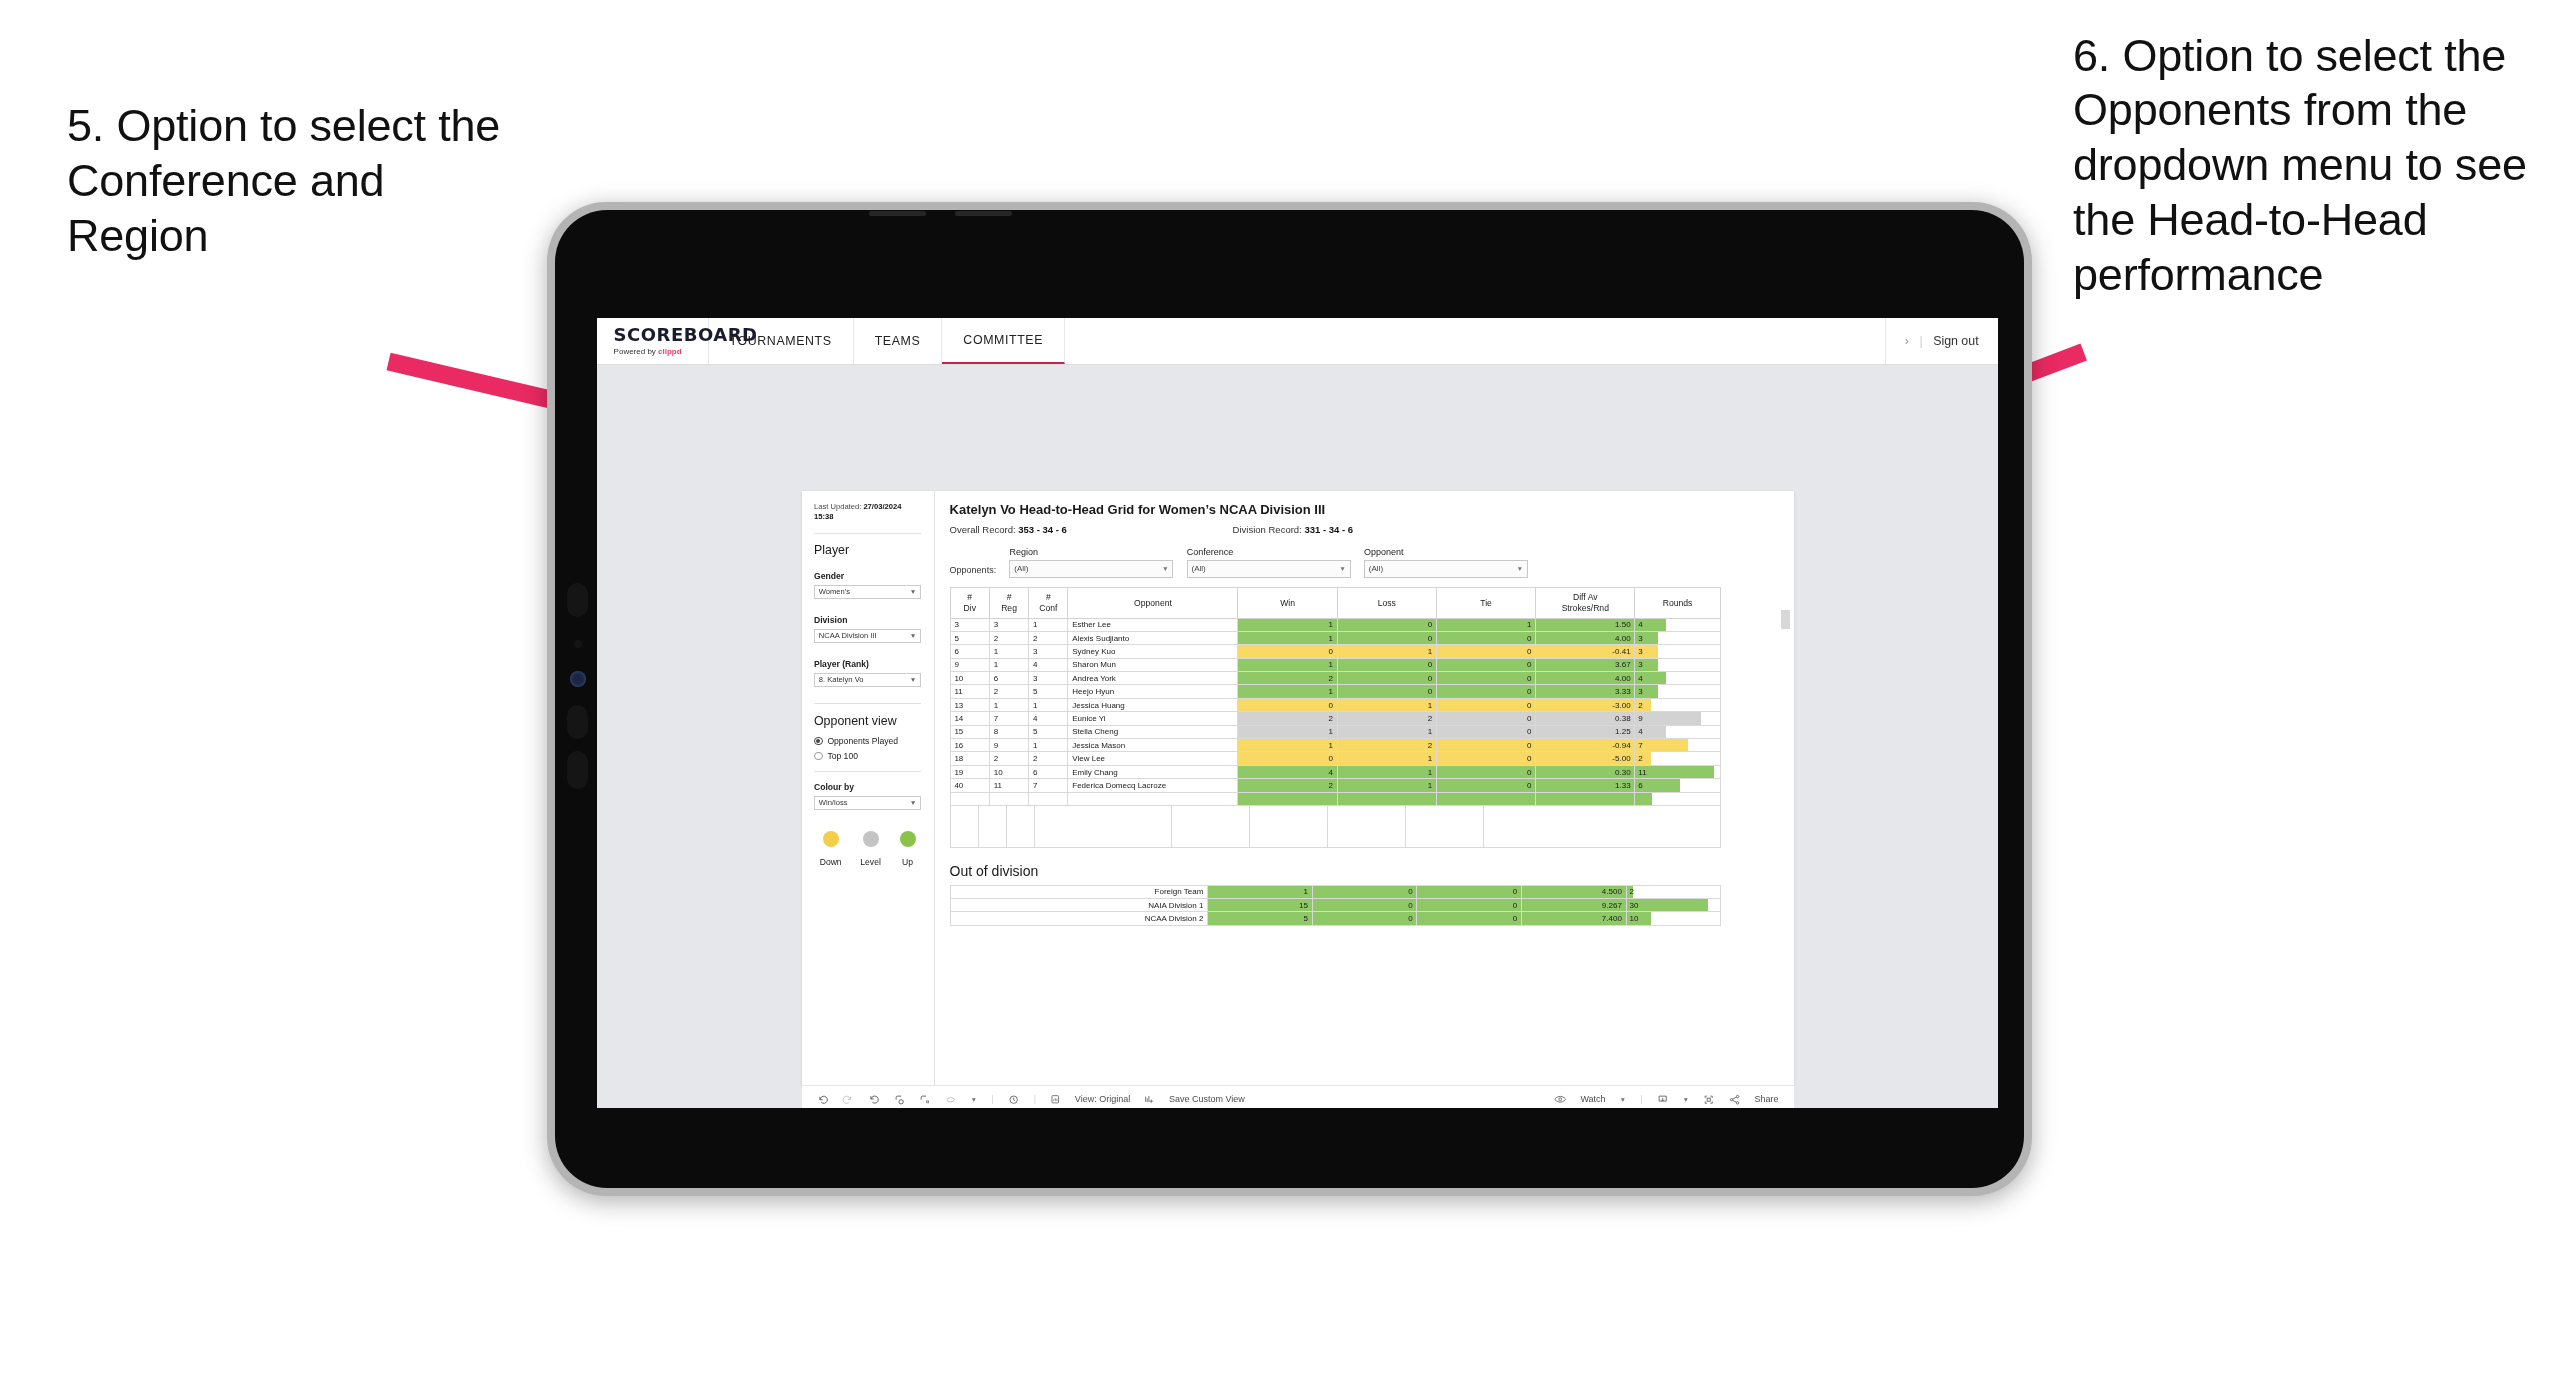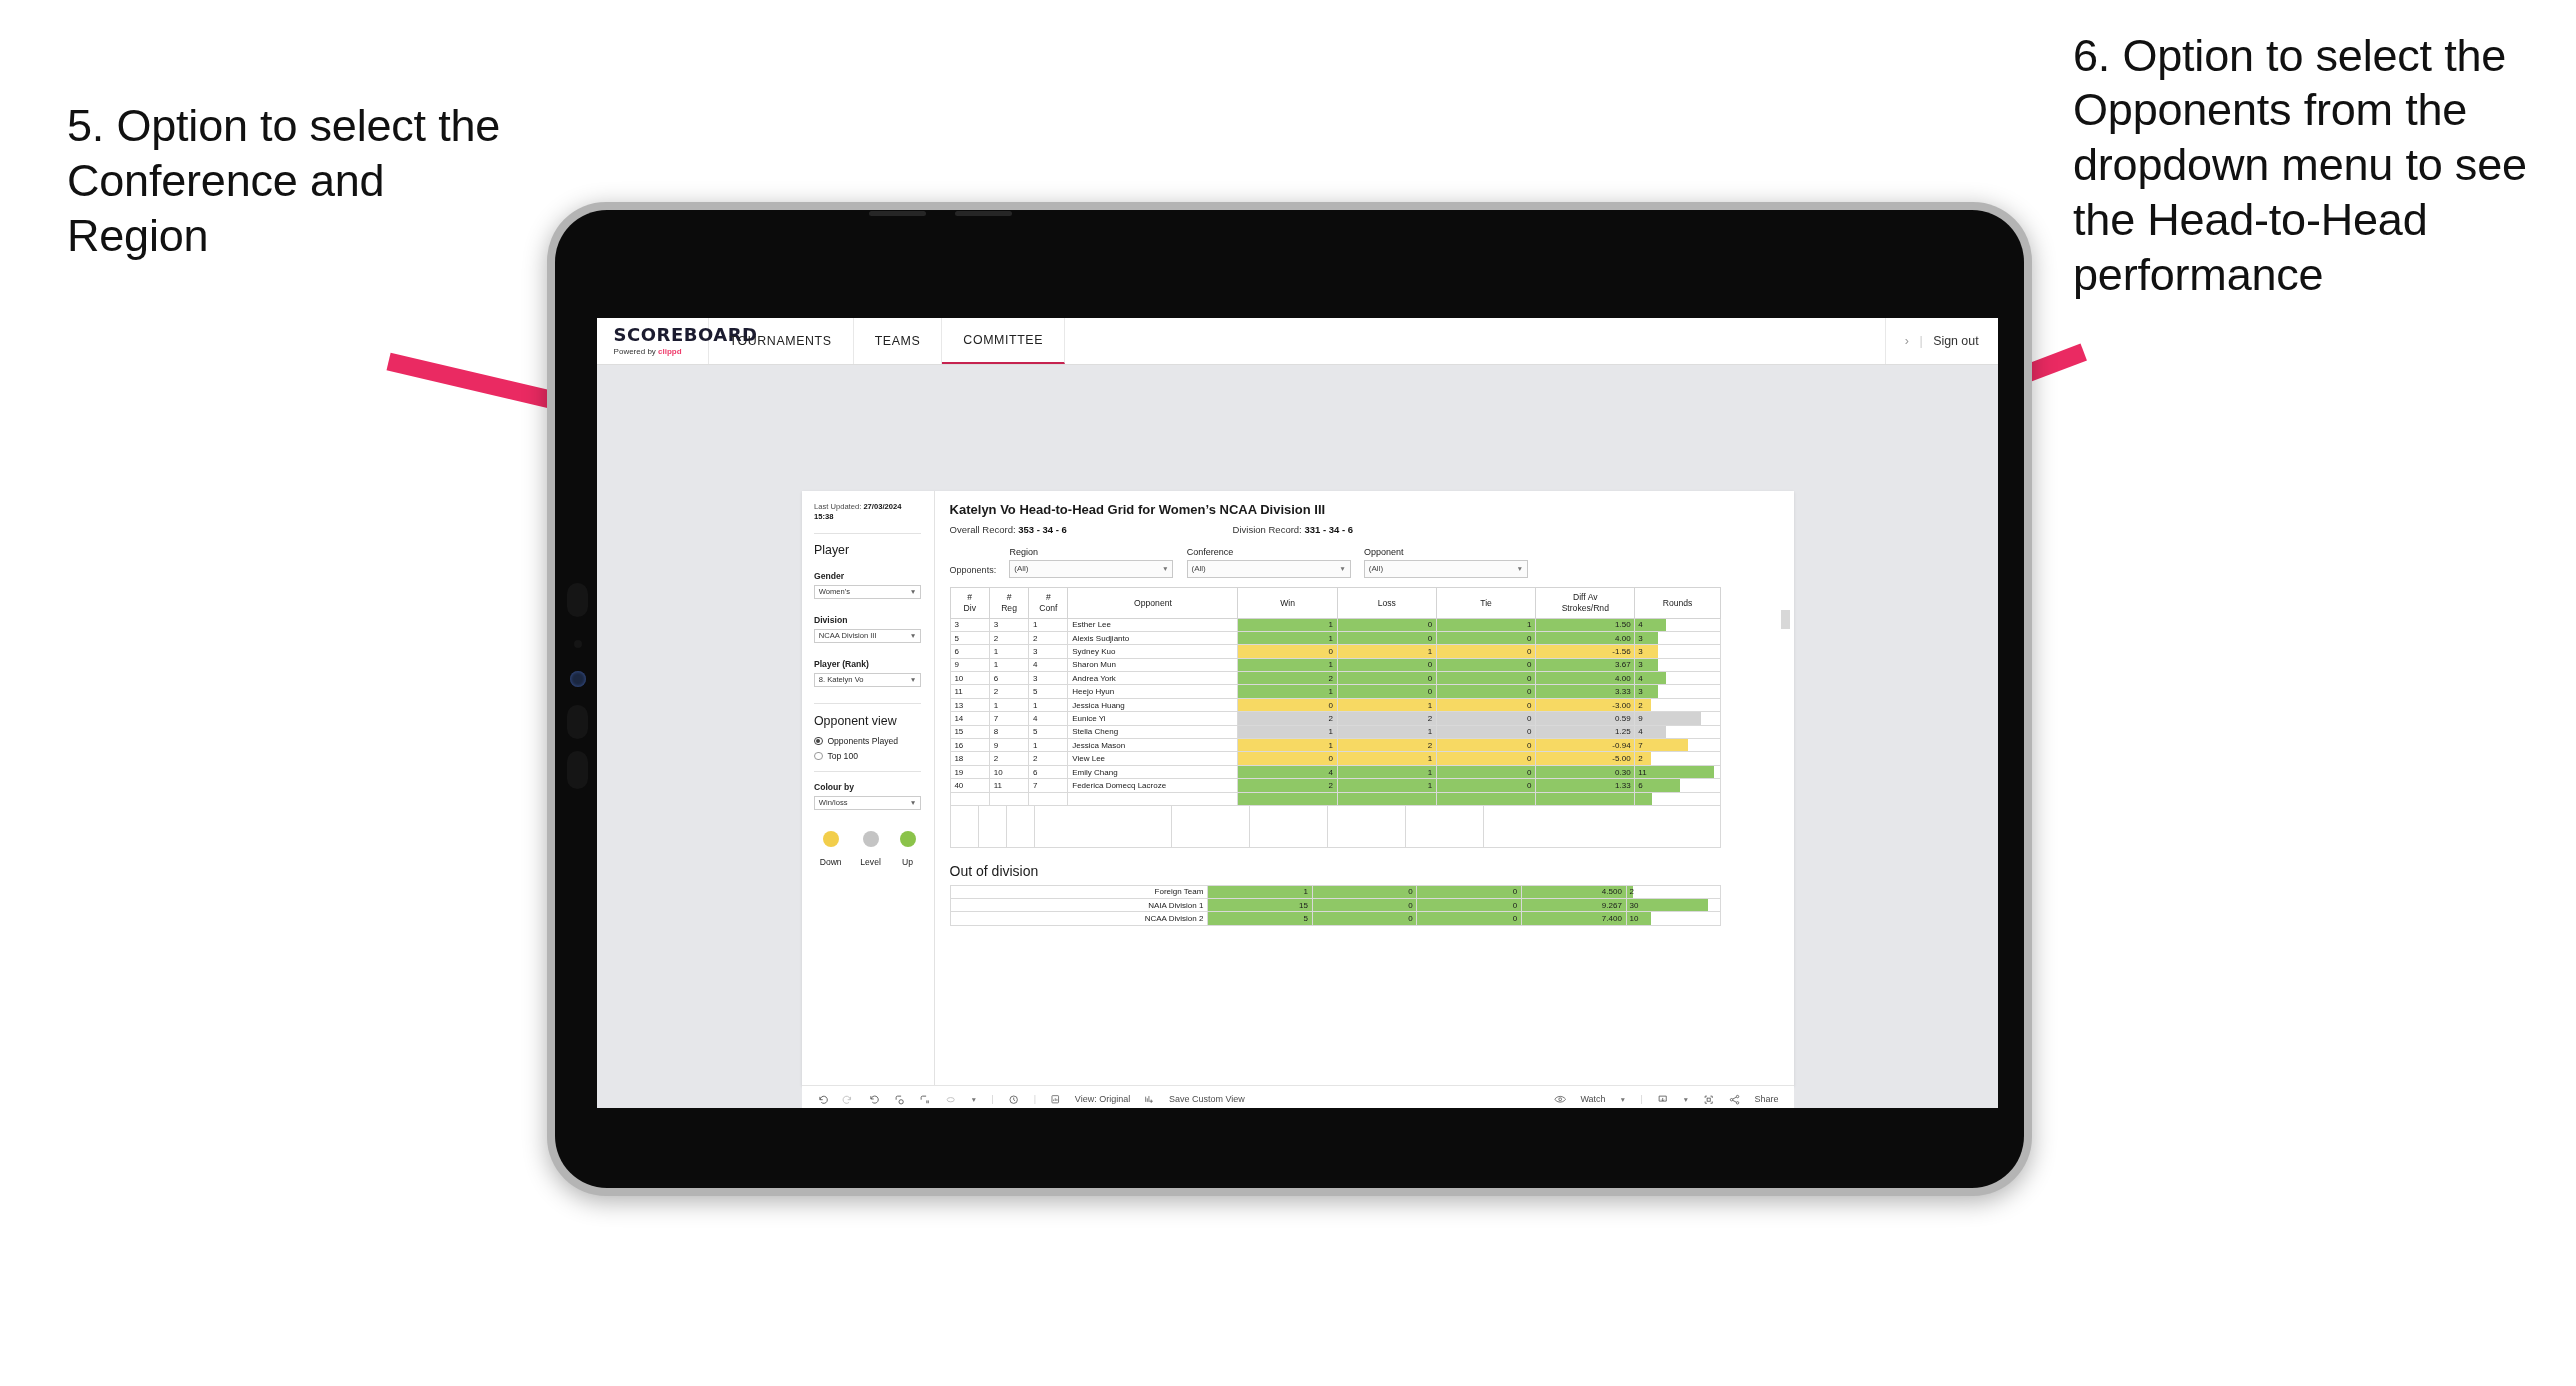--- a/index.html
+++ b/index.html
@@ -360,21 +360,21 @@
                       </td>
                     </tr>
                     <tr class="loss">
                       <td class="c-div">6</td>
                       <td class="c-reg">1</td>
                       <td class="c-conf">3</td>
                       <td class="c-opp">Sydney Kuo</td>
                       <td class="c-num tint">0</td>
                       <td class="c-num tint">1</td>
                       <td class="c-num tint">0</td>
-                      <td class="c-num tint">-1.56</td>
+                      <td class="c-num tint">-0.41</td>
                       <td class="c-rounds">
                         <div class="rounds-cell">
                           <span class="rounds-bar" style="width:27%"></span>
                           <span class="rounds-val">3</span>
                         </div>
                       </td>
                     </tr>
                     <tr class="win">
                       <td class="c-div">9</td>
                       <td class="c-reg">1</td>
@@ -440,21 +440,21 @@
                       </td>
                     </tr>
                     <tr class="level">
                       <td class="c-div">14</td>
                       <td class="c-reg">7</td>
                       <td class="c-conf">4</td>
                       <td class="c-opp">Eunice Yi</td>
                       <td class="c-num tint">2</td>
                       <td class="c-num tint">2</td>
                       <td class="c-num tint">0</td>
-                      <td class="c-num tint">0.59</td>
+                      <td class="c-num tint">0.38</td>
                       <td class="c-rounds">
                         <div class="rounds-cell">
                           <span class="rounds-bar" style="width:78%"></span>
                           <span class="rounds-val">9</span>
                         </div>
                       </td>
                     </tr>
                     <tr class="level">
                       <td class="c-div">15</td>
                       <td class="c-reg">8</td>

